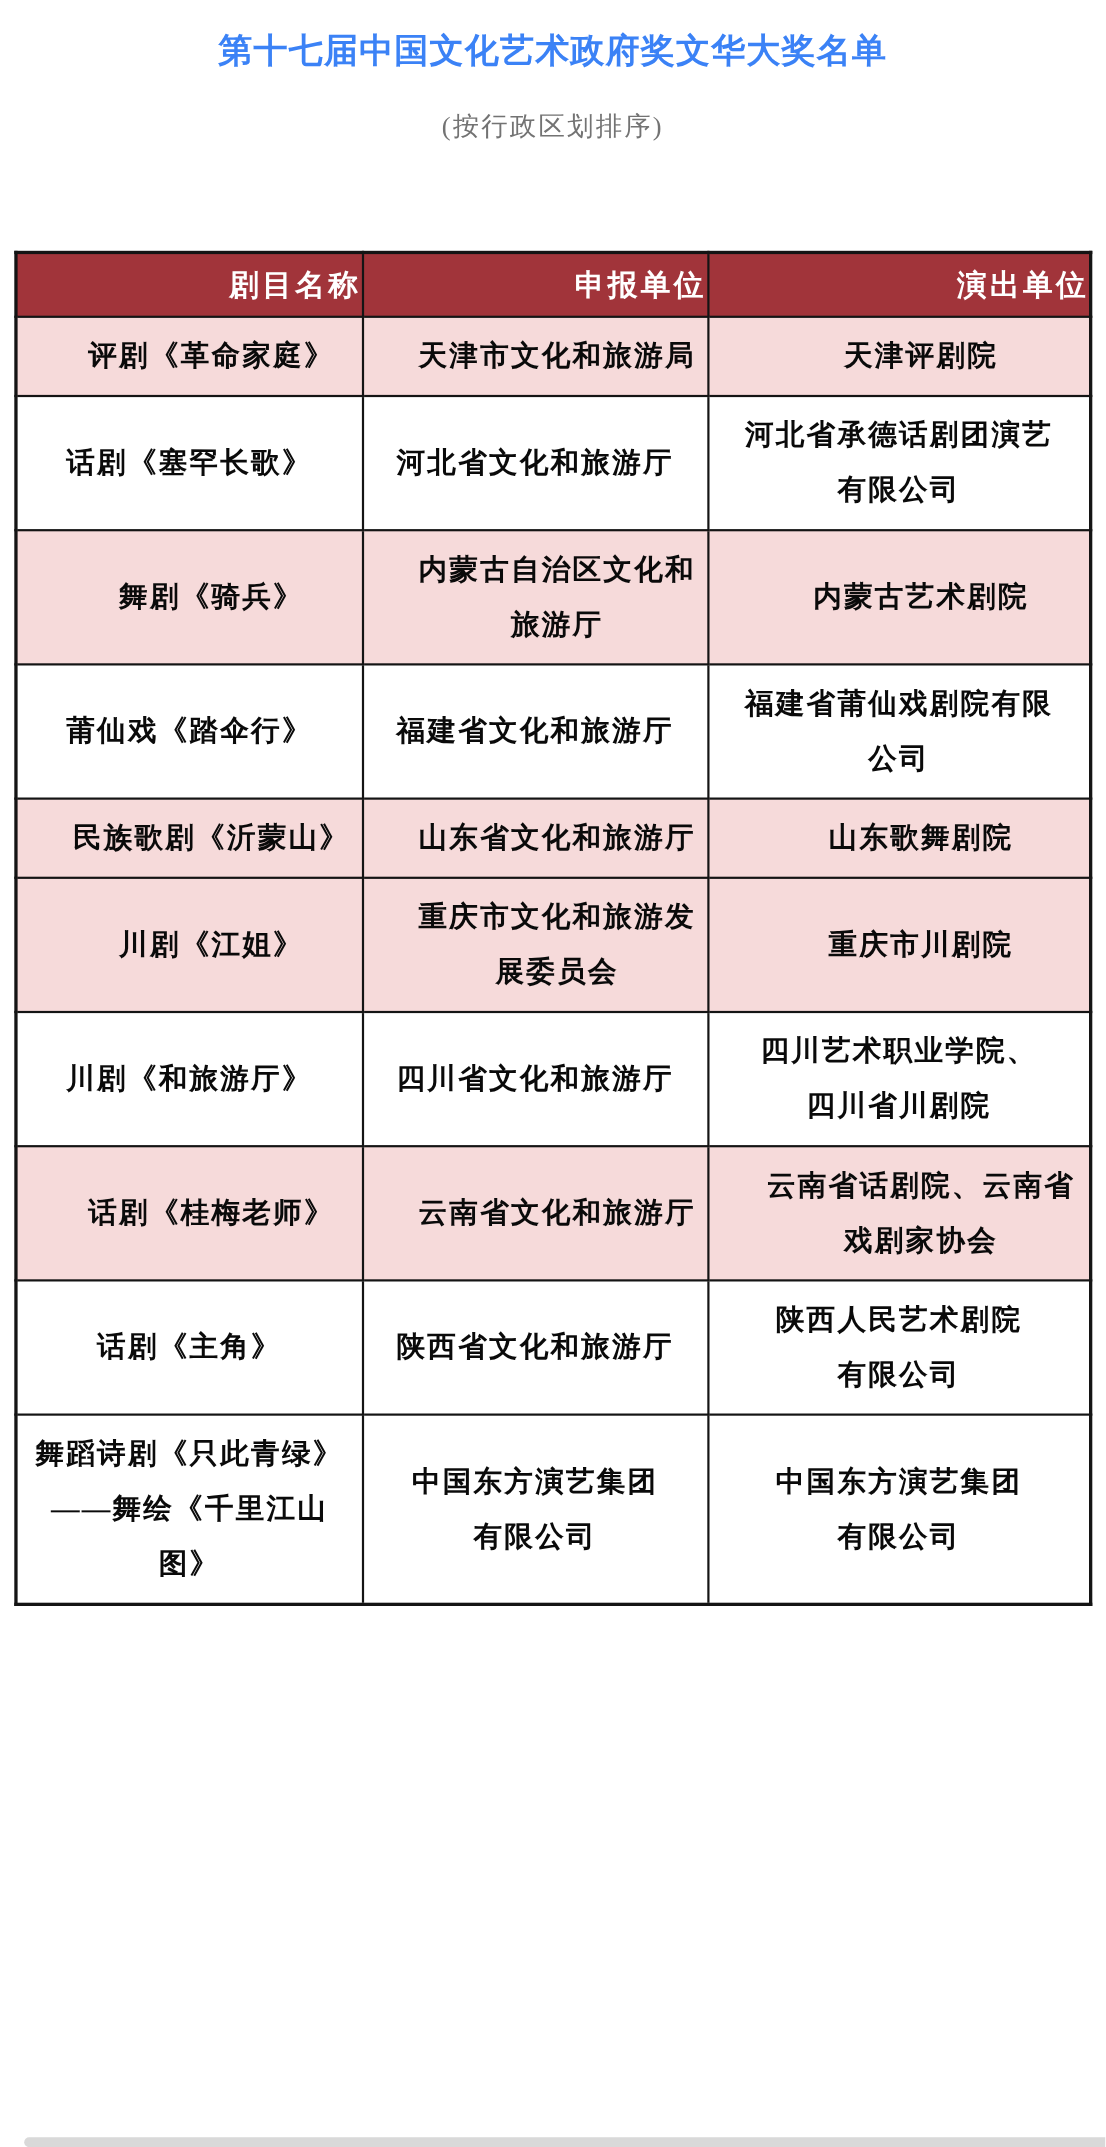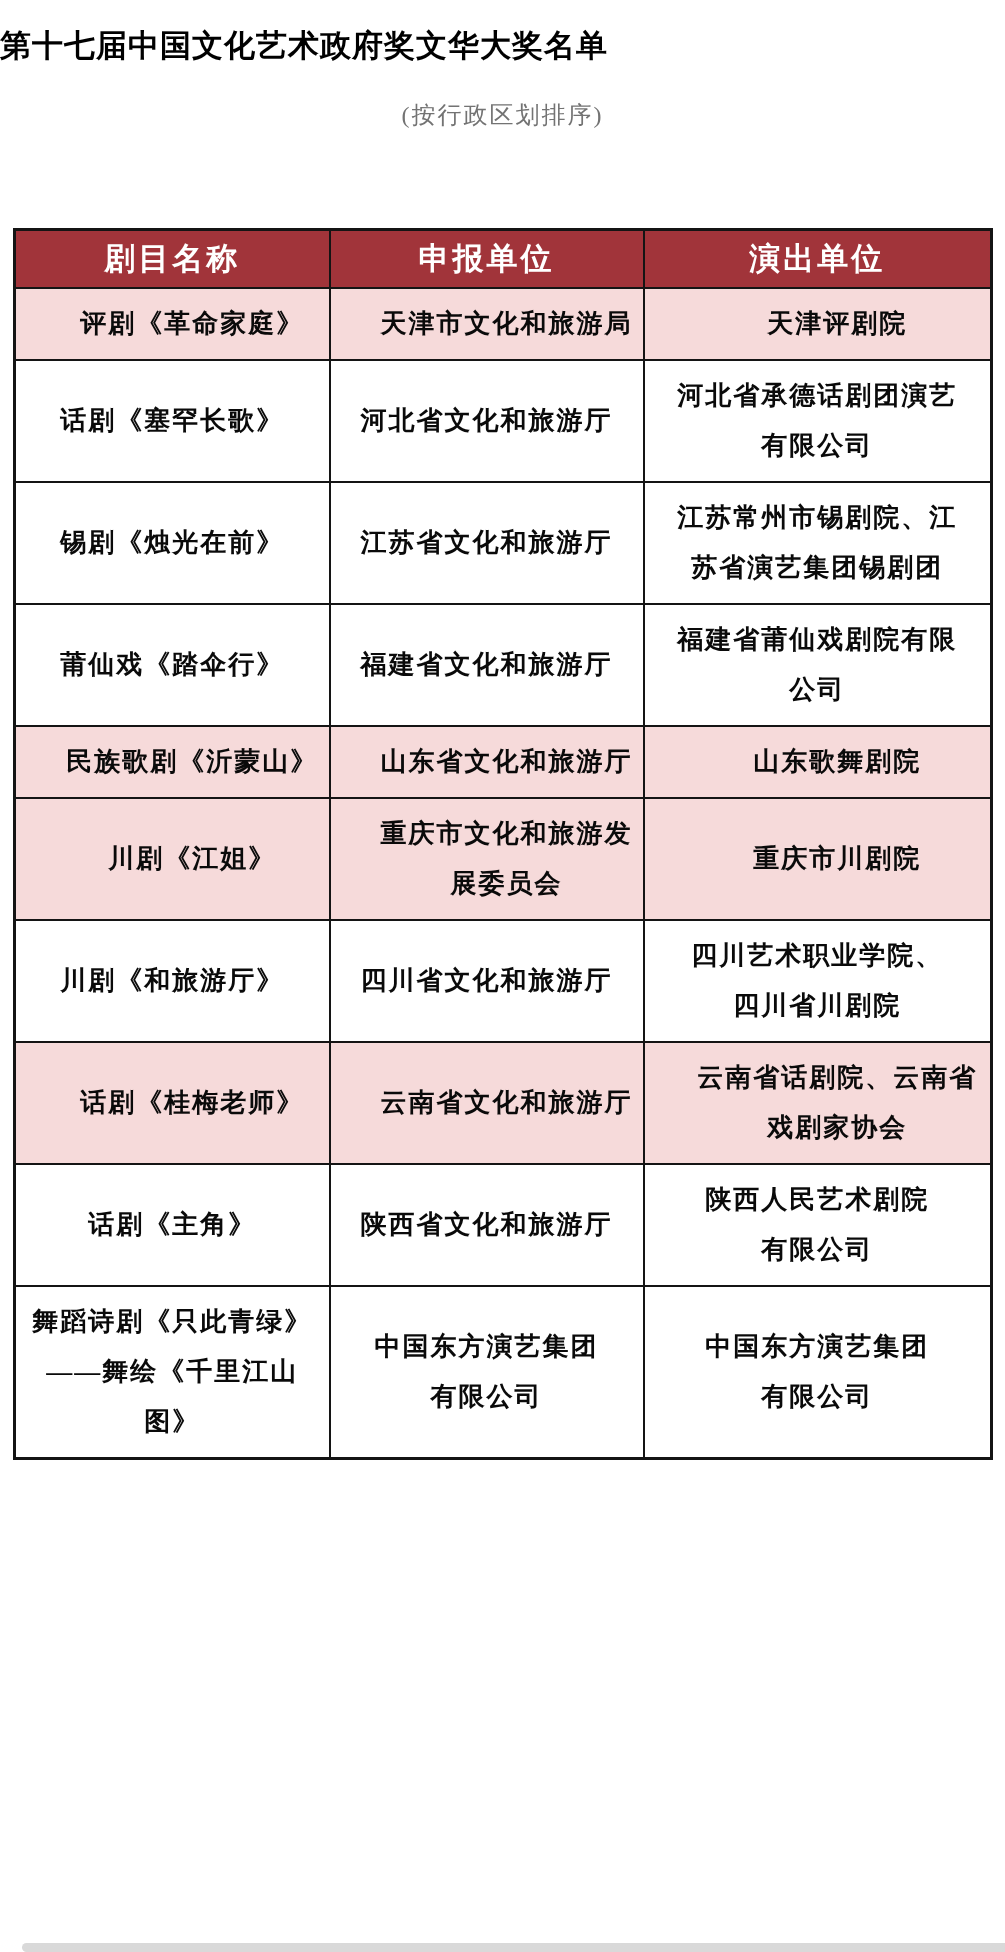--- a/index.html
+++ b/index.html
@@ -16,26 +16,26 @@
     height: 1952px;
     background: #ffffff;
     position: relative;
     font-family: "Liberation Serif", serif;
     color: #000;
     overflow: hidden;
   }
   .doc-title {
     margin: 0;
     padding-top: 25px;
-    text-align: left;
+    text-align: center;
     font-family: "Liberation Sans", sans-serif;
     font-weight: 700;
     font-size: 31px;
     letter-spacing: 1px;
-    color: #000000;
+    color: #3b82f6;
   }
   .doc-subtitle {
     margin: 0;
     padding-top: 32px;
     text-align: center;
     font-family: "Liberation Serif", serif;
     font-weight: 400;
     font-size: 24px;
     letter-spacing: 2px;
     color: #737373;
@@ -49,27 +49,27 @@
     table-layout: fixed;
     border: 3px solid var(--border);
   }
   col.c1 { width: 315px; }
   col.c2 { width: 314px; }
   col.c3 { width: 348px; }
   table.awards th {
     background: var(--header-bg);
     color: var(--header-text);
     font-family: "Liberation Sans", sans-serif;
-    font-size: 31px;
+    font-size: 27px;
     font-weight: 700;
     letter-spacing: 3px;
     height: 58px;
     padding: 0;
     border: 2px solid var(--border);
-    text-align: center;
+    text-align: right;
     vertical-align: middle;
   }
   table.awards td {
     border: 2px solid var(--border);
     background: #ffffff;
     font-family: "Liberation Serif", serif;
     font-size: 26px;
     font-weight: 700;
     letter-spacing: 2px;
     line-height: 50px;
@@ -114,25 +114,25 @@
         <td>评剧《革命家庭》</td>
         <td>天津市文化和旅游局</td>
         <td>天津评剧院</td>
       </tr>
       <tr>
         <td>话剧《塞罕长歌》</td>
         <td>河北省文化和旅游厅</td>
         <td>河北省承德话剧团演艺
 有限公司</td>
       </tr>
-      <tr>
-        <td>锡剧《烛光在前》</td>
-        <td>江苏省文化和旅游厅</td>
-        <td>江苏常州市锡剧院、江
-苏省演艺集团锡剧团</td>
+      <tr class="pink">
+        <td>舞剧《骑兵》</td>
+        <td>内蒙古自治区文化和
+旅游厅</td>
+        <td>内蒙古艺术剧院</td>
       </tr>
       <tr>
         <td>莆仙戏《踏伞行》</td>
         <td>福建省文化和旅游厅</td>
         <td>福建省莆仙戏剧院有限
 公司</td>
       </tr>
       <tr class="pink">
         <td>民族歌剧《沂蒙山》</td>
         <td>山东省文化和旅游厅</td>

